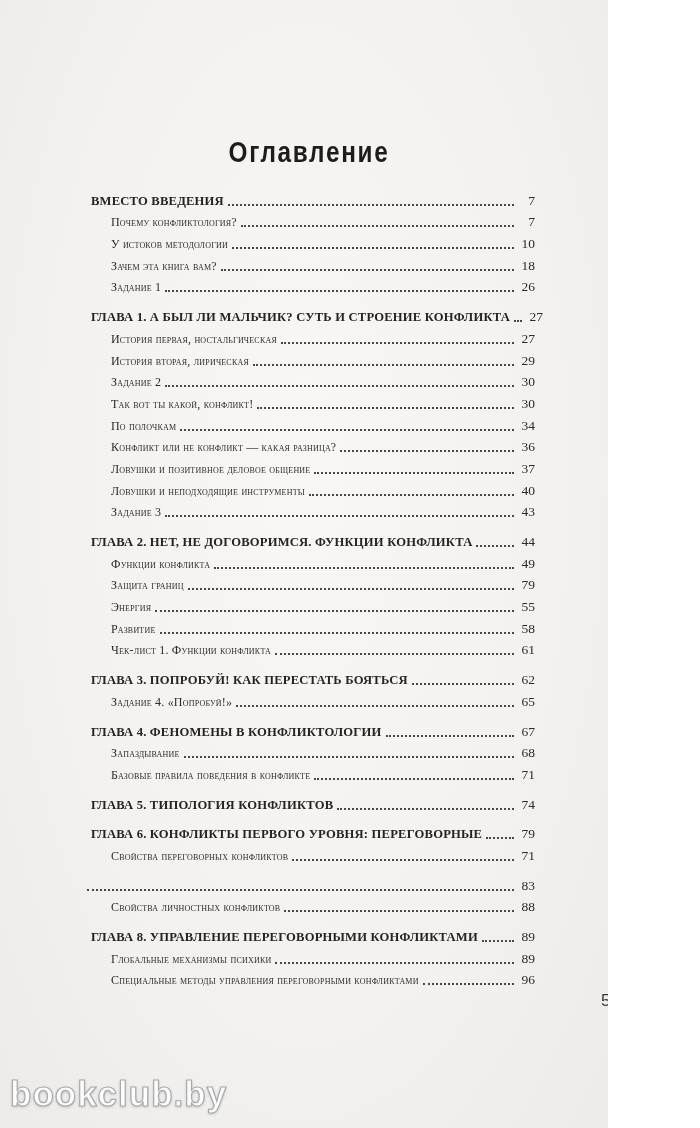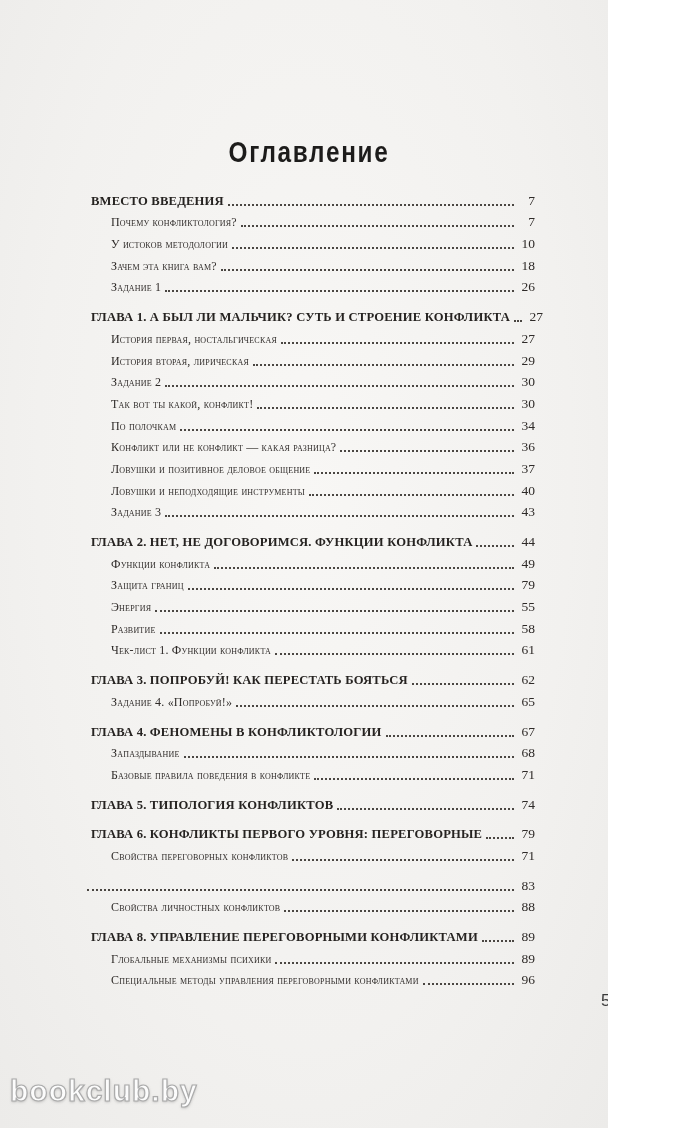--- a/index.html
+++ b/index.html
@@ -77,21 +77,21 @@
     position:absolute;
     left:601px;top:991px;
     font-family:"Liberation Sans", sans-serif;
     font-size:17px;
     color:#3a3a3a;
   }
   .watermark{
     position:absolute;
     left:10px;top:1074px;
     font-family:"Liberation Sans", sans-serif;
-    font-size:30px;
+    font-size:35px;
     font-weight:700;
     letter-spacing:1px;
     color:#fcfcfc;
     -webkit-text-stroke:1.2px #ababab;
     text-shadow:0 1px 3px rgba(125,125,125,0.55);
   }
 </style>
 </head>
 <body>
 

